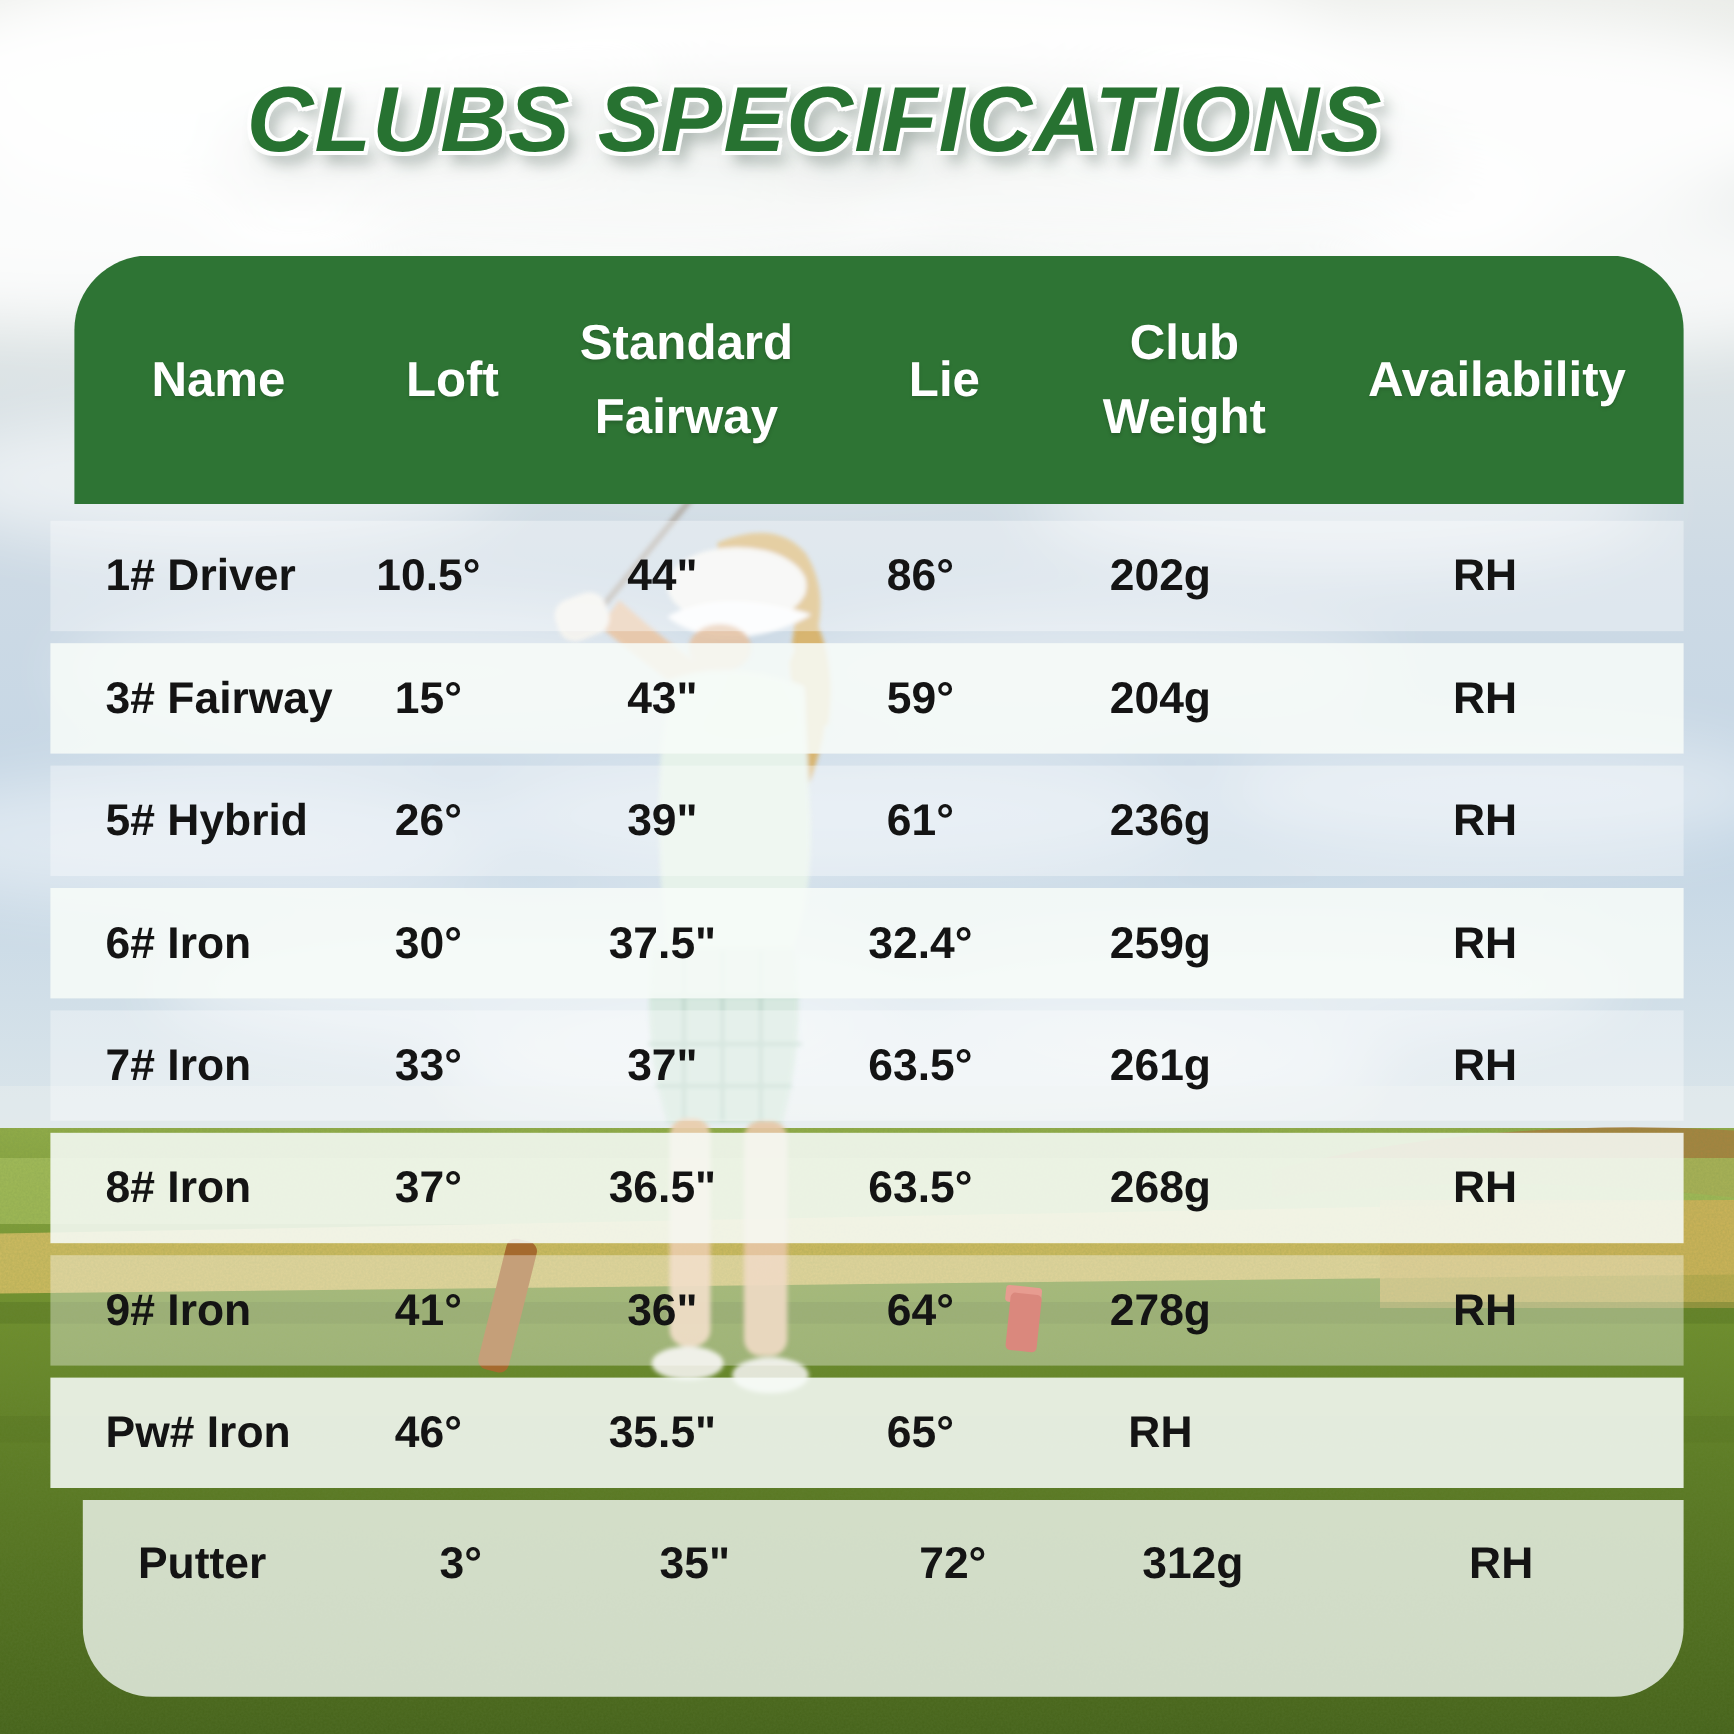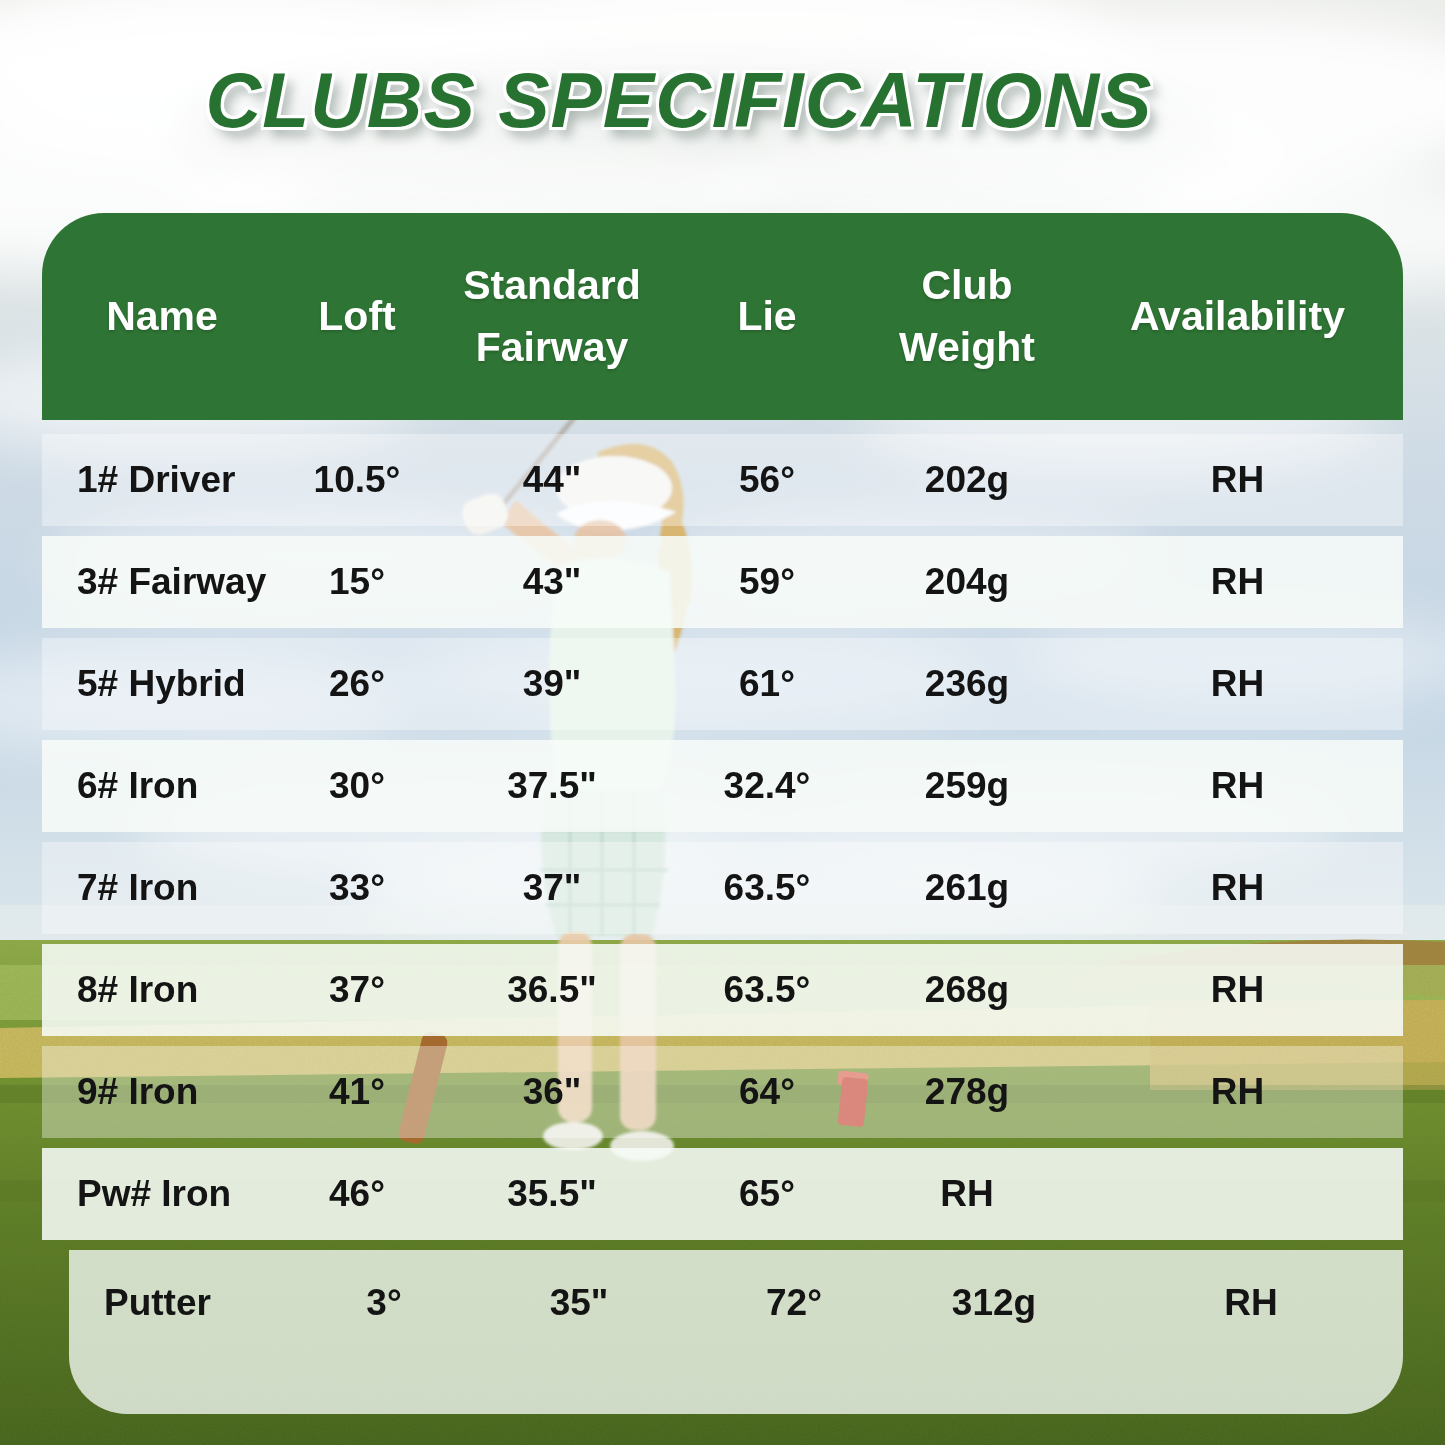--- a/index.html
+++ b/index.html
@@ -11,31 +11,31 @@
     font-size:77px;font-weight:bold;font-style:italic;letter-spacing:1px;
     color:#277231;
     text-shadow:-3px -3px 0 rgba(255,255,255,.9),3px -3px 0 rgba(255,255,255,.9),
       -3px 3px 0 rgba(255,255,255,.9),3px 3px 0 rgba(255,255,255,.9),
       0 -3px 0 rgba(255,255,255,.9),0 3px 0 rgba(255,255,255,.9),
       -3px 0 0 rgba(255,255,255,.9),3px 0 0 rgba(255,255,255,.9),
       7px 9px 12px rgba(90,110,100,.5);}
   
   .panel{position:absolute;left:42px;top:213px;width:1361px;}
   .grid{display:grid;grid-template-columns:240px 150px 240px 190px 210px 1fr;align-items:center;}
-  .thead{height:207px;background:#2e7434;border-radius:62px 62px 0 0;margin-bottom:14px;}
+  .thead{height:207px;background:#2e7434;border-radius:62px 62px 0 0;margin-bottom:14px;margin-left:20px;}
   .hcell{color:#ffffff;font-weight:bold;font-size:41px;text-align:center;line-height:1.5;
     text-shadow:0 2px 3px rgba(0,0,0,.15);}
   .row{height:92px;}
   .row + .row{margin-top:10px;}
   .row.light{background:rgba(255,255,255,0.36);}
   .row.solid{background:rgba(247,252,248,0.87);}
   .row.last{background:rgba(241,248,241,0.80);height:164px;box-sizing:border-box;
     padding-bottom:58px;border-radius:0 0 58px 58px;margin-left:27px;}
   .cell{font-size:37px;font-weight:bold;color:#141414;text-align:center;white-space:nowrap;}
-  .cell.name{text-align:left;padding-left:35px;}
+  .cell.name{text-align:left;padding-left:46px;}
 </style>
 </head>
 <body>
 
 <div class="stage">
 
   <svg class="scene" width="1445" height="1445" viewBox="0 0 1445 1445">
     <defs>
       <linearGradient id="sky" x1="0" y1="0" x2="0" y2="1">
         <stop offset="0" stop-color="#eaece8"></stop>
@@ -139,21 +139,21 @@
       <div class="hcell">Standard Fairway</div>
       <div class="hcell">Lie</div>
       <div class="hcell">Club Weight</div>
       <div class="hcell">Availability</div>
     </div>
 
     <div class="row light grid">
       <div class="cell name">1# Driver</div>
       <div class="cell">10.5°</div>
       <div class="cell">44"</div>
-      <div class="cell">56°</div>
+      <div class="cell">86°</div>
       <div class="cell">202g</div>
       <div class="cell">RH</div>
     </div>
 
     <div class="row solid grid">
       <div class="cell name">3# Fairway</div>
       <div class="cell">15°</div>
       <div class="cell">43"</div>
       <div class="cell">59°</div>
       <div class="cell">204g</div>

